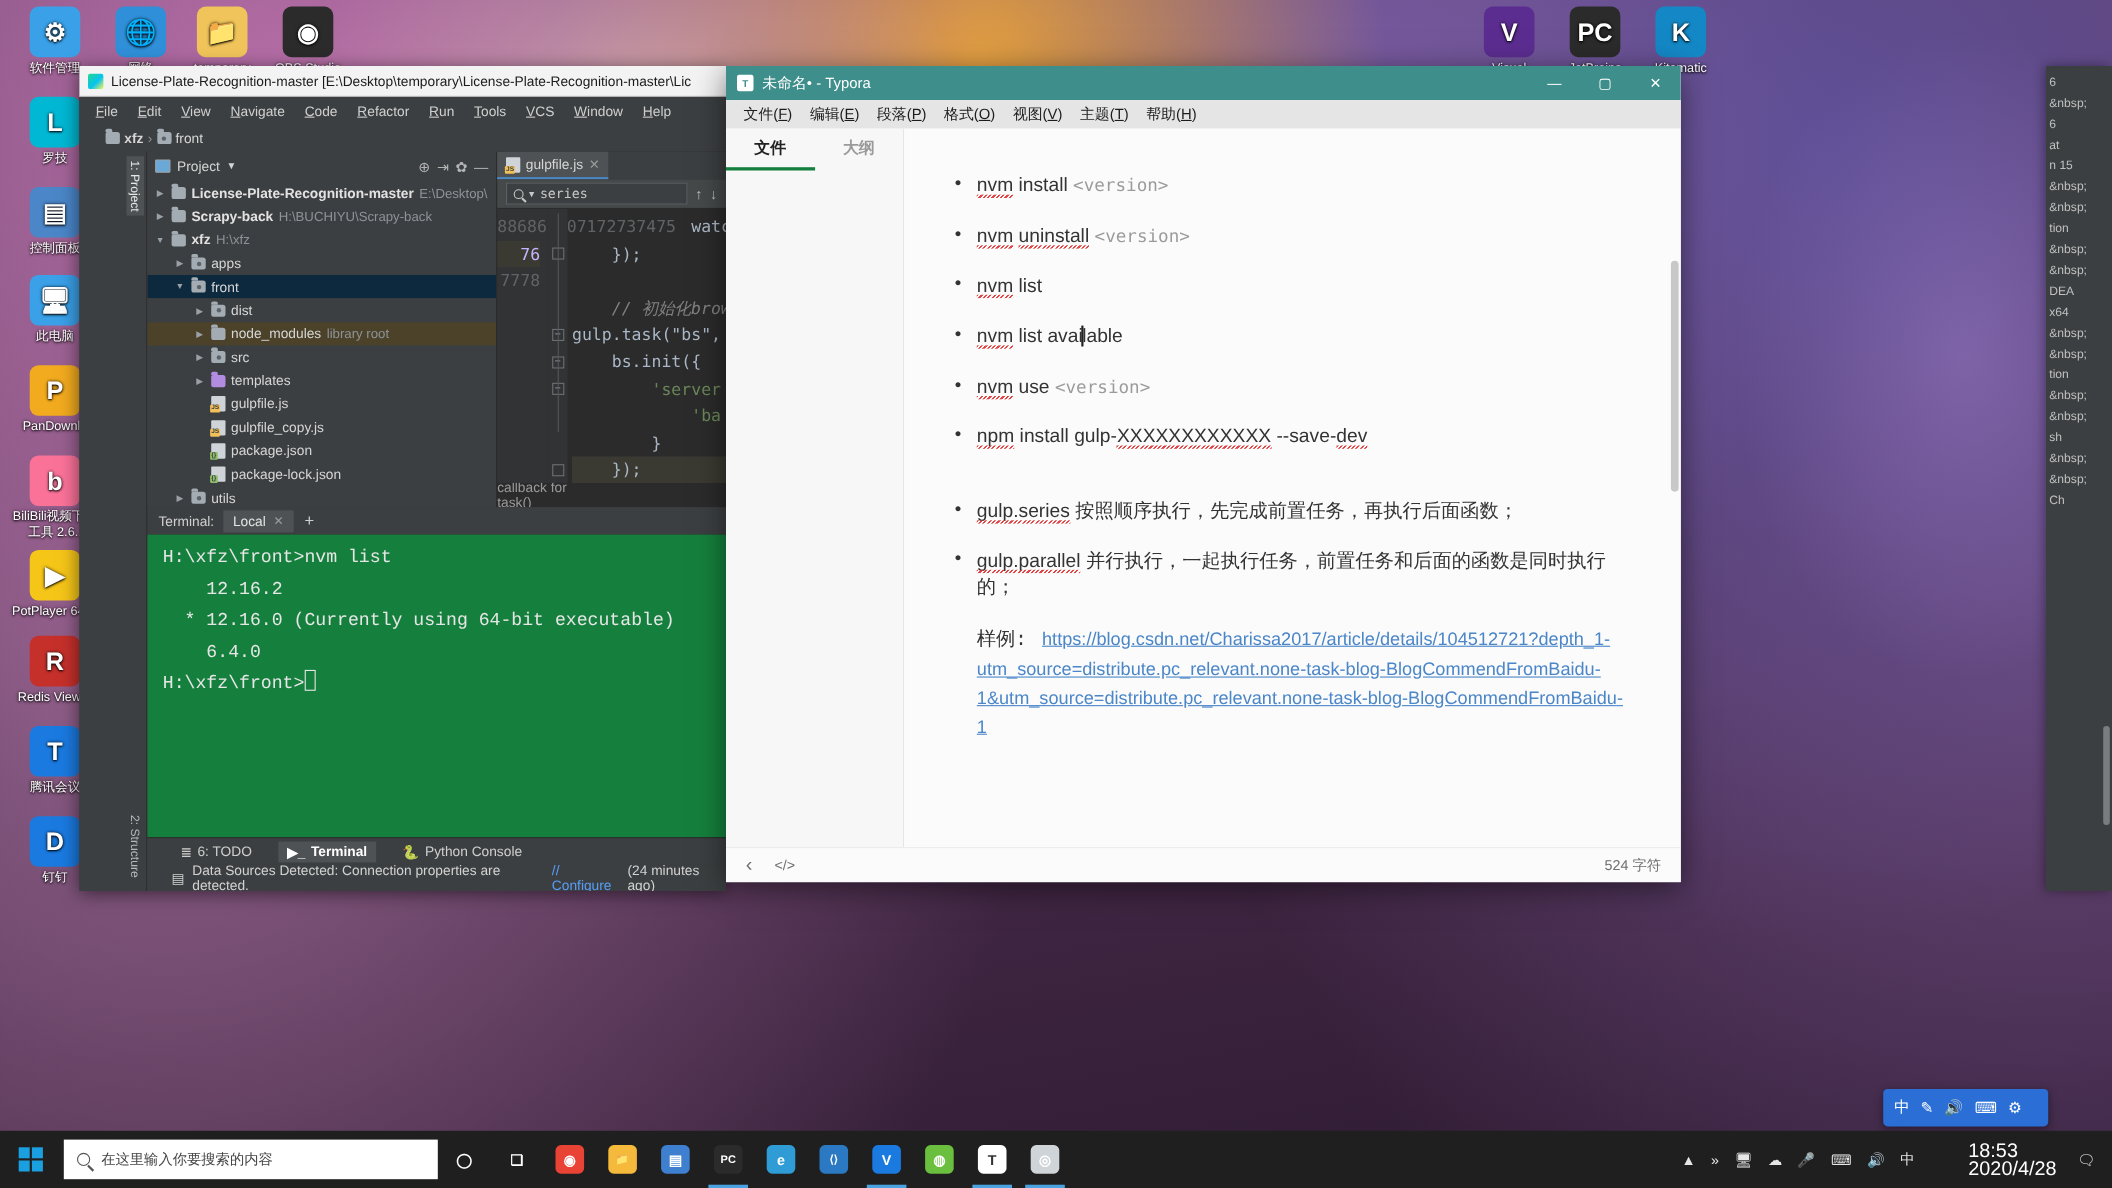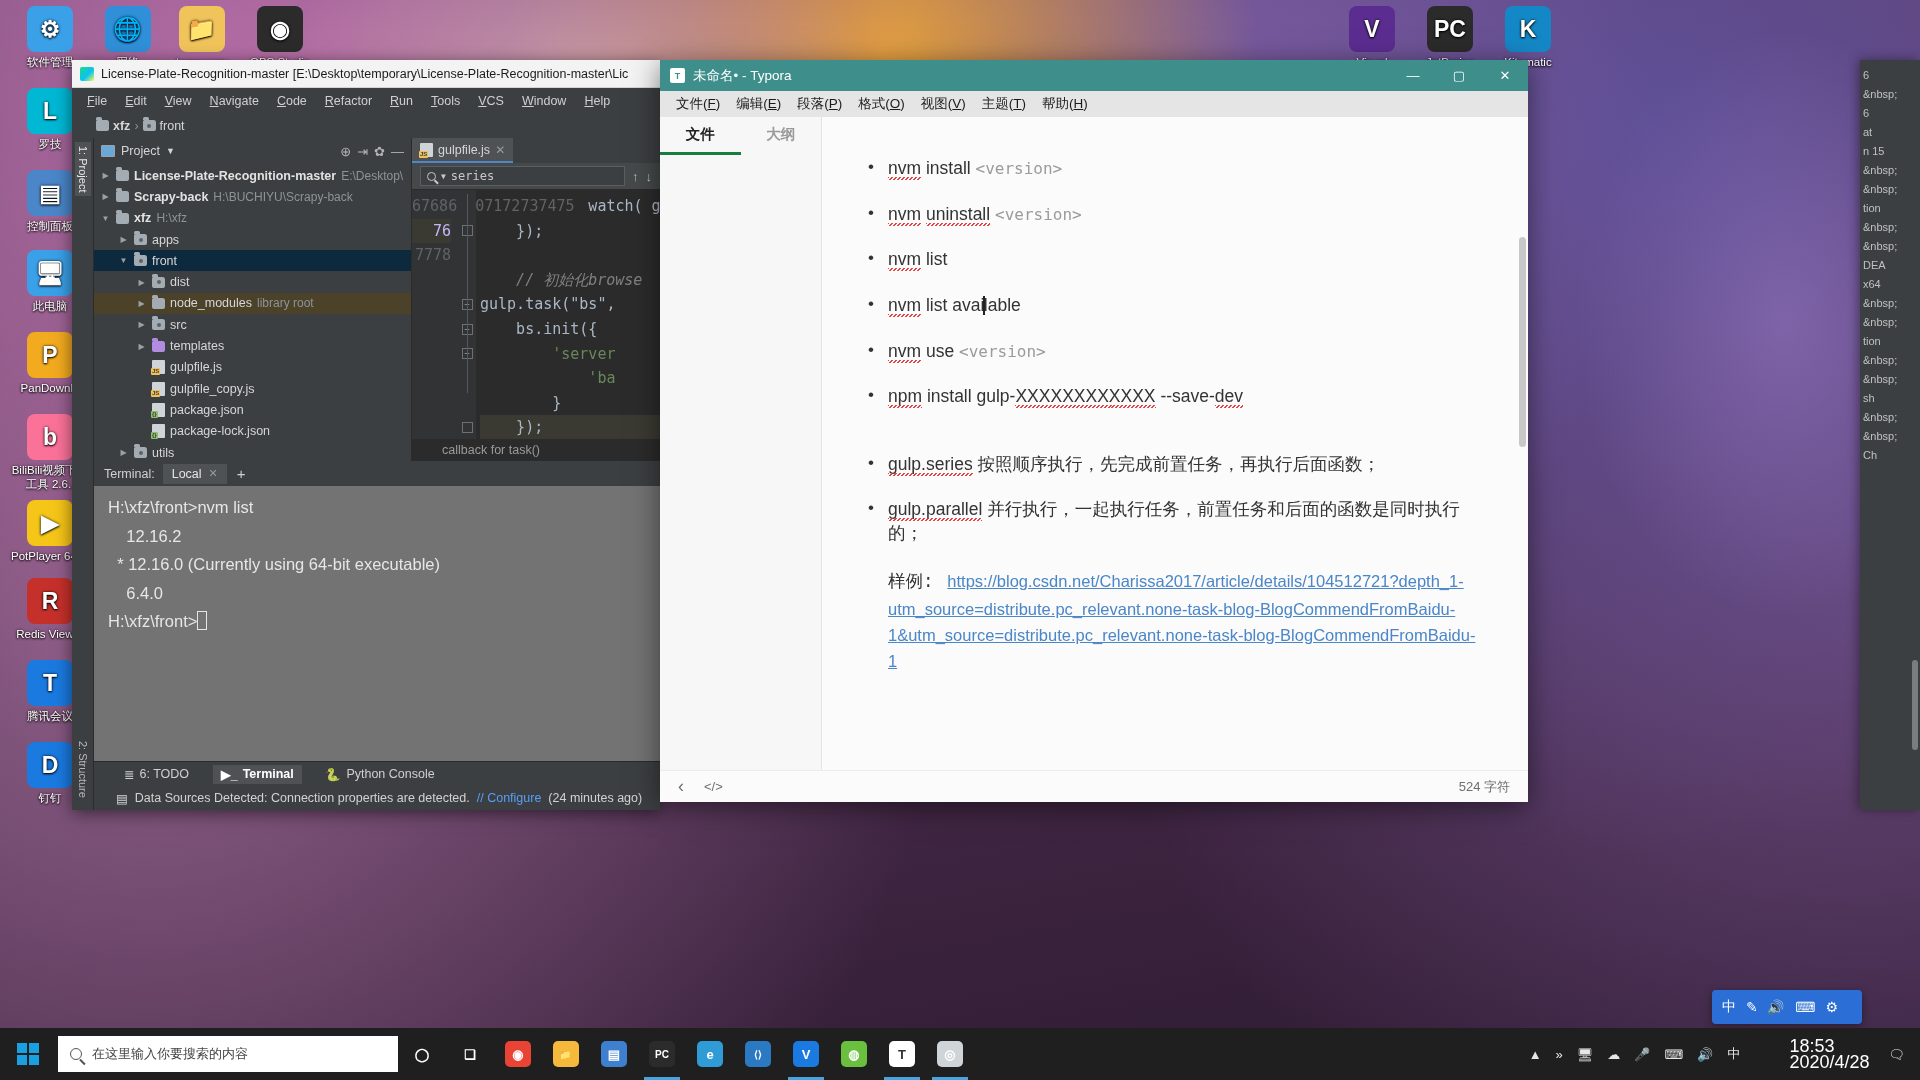--- a/index.html
+++ b/index.html
@@ -95,21 +95,21 @@
     content: ""; position: absolute; left: 0; top: -3px;
     width: 6px; height: 3px; background: #a3acb3; border-radius: 1.5px 1.5px 0 0;
   }
   .folder-ico.src::after {
     content: ""; position: absolute; left: 4.5px; top: 3.5px;
     width: 4px; height: 4px; border-radius: 50%; background: #5c6268;
   }
   .folder-ico.purple { background: #b18ce0; }
   .folder-ico.purple::before { background: #b18ce0; }
 
-  #pc-body { flex: 1; display: flex; min-height: 0; }
+  #pc-body { flex: 1; display: flex; min-height: 0; padding-left: 40px; }
   #pc-leftstrip {
     width: 22px; background: #3c3f41;
     border-right: 1px solid #2b2b2b;
     display: flex; flex-direction: column; justify-content: space-between;
     align-items: center; padding: 4px 0 8px;
   }
   .vtab {
     writing-mode: vertical-rl;
     font-size: 11px; color: #b8b8b8;
     padding: 4px 2px; white-space: nowrap;
@@ -227,22 +227,22 @@
     gap: 2px; padding-left: 10px; font-size: 12.5px; color: #d0d0d0;
   }
   #term-tabs .tlabel { padding-right: 6px; }
   #term-tabs .ttab {
     display: flex; align-items: center; gap: 7px; padding: 3px 9px;
     background: #4e5254; color: #e4e4e4;
   }
   #term-tabs .ttab .x { color: #9a9a9a; font-size: 11px; }
   #term-tabs .plus { color: #cfcfcf; font-size: 15px; padding: 0 8px; }
   #term-out {
-    flex: 1; background: #737373; color: #e6e6e6;
-    font-family: Liberation Sans, sans-serif; font-size: 16.5px;
+    flex: 1; background: #15803d; color: #e6e6e6;
+    font-family: Liberation Mono, monospace; font-size: 16.5px;
     line-height: 28.5px; padding: 7px 0 0 14px; white-space: pre; overflow: hidden;
     position: relative;
   }
   #term-cursor {
     display: inline-block; width: 10px; height: 19px;
     border: 1.5px solid #e6e6e6; vertical-align: -3px;
   }
   #pc-status {
     height: 25px; background: #3c3f41; display: flex; align-items: center;
     gap: 16px; padding-left: 22px; font-size: 12.5px; color: #cfcfcf;
@@ -666,21 +666,21 @@
           <div id="ed-find">
             <div class="fbox">
               <span class="mag"></span>
               <span style="font-size:8px">▼</span>
               <span>series</span>
             </div>
             <span class="nav">↑</span>
             <span class="nav">↓</span>
           </div>
           <div id="ed-code">
-            <div id="gutter"><span class="gl">67</span><span class="gl">68</span><span class="gl">69</span><span class="gl">70</span><span class="gl">71</span><span class="gl">72</span><span class="gl">73</span><span class="gl">74</span><span class="gl">75</span><span class="gl cur">76</span><span class="gl">77</span><span class="gl">78</span></div>
+            <div id="gutter"><span class="gl">88</span><span class="gl">68</span><span class="gl">69</span><span class="gl">70</span><span class="gl">71</span><span class="gl">72</span><span class="gl">73</span><span class="gl">74</span><span class="gl">75</span><span class="gl cur">76</span><span class="gl">77</span><span class="gl">78</span></div>
             <div id="folds">
                 <div class="line"></div>
                 <div class="fl"></div>
                 <div class="fl">
                   <span class="fm"></span>
                 </div>
                 <div class="fl"></div>
                 <div class="fl"></div>
                 <div class="fl">
                   <span class="fm">−</span>

